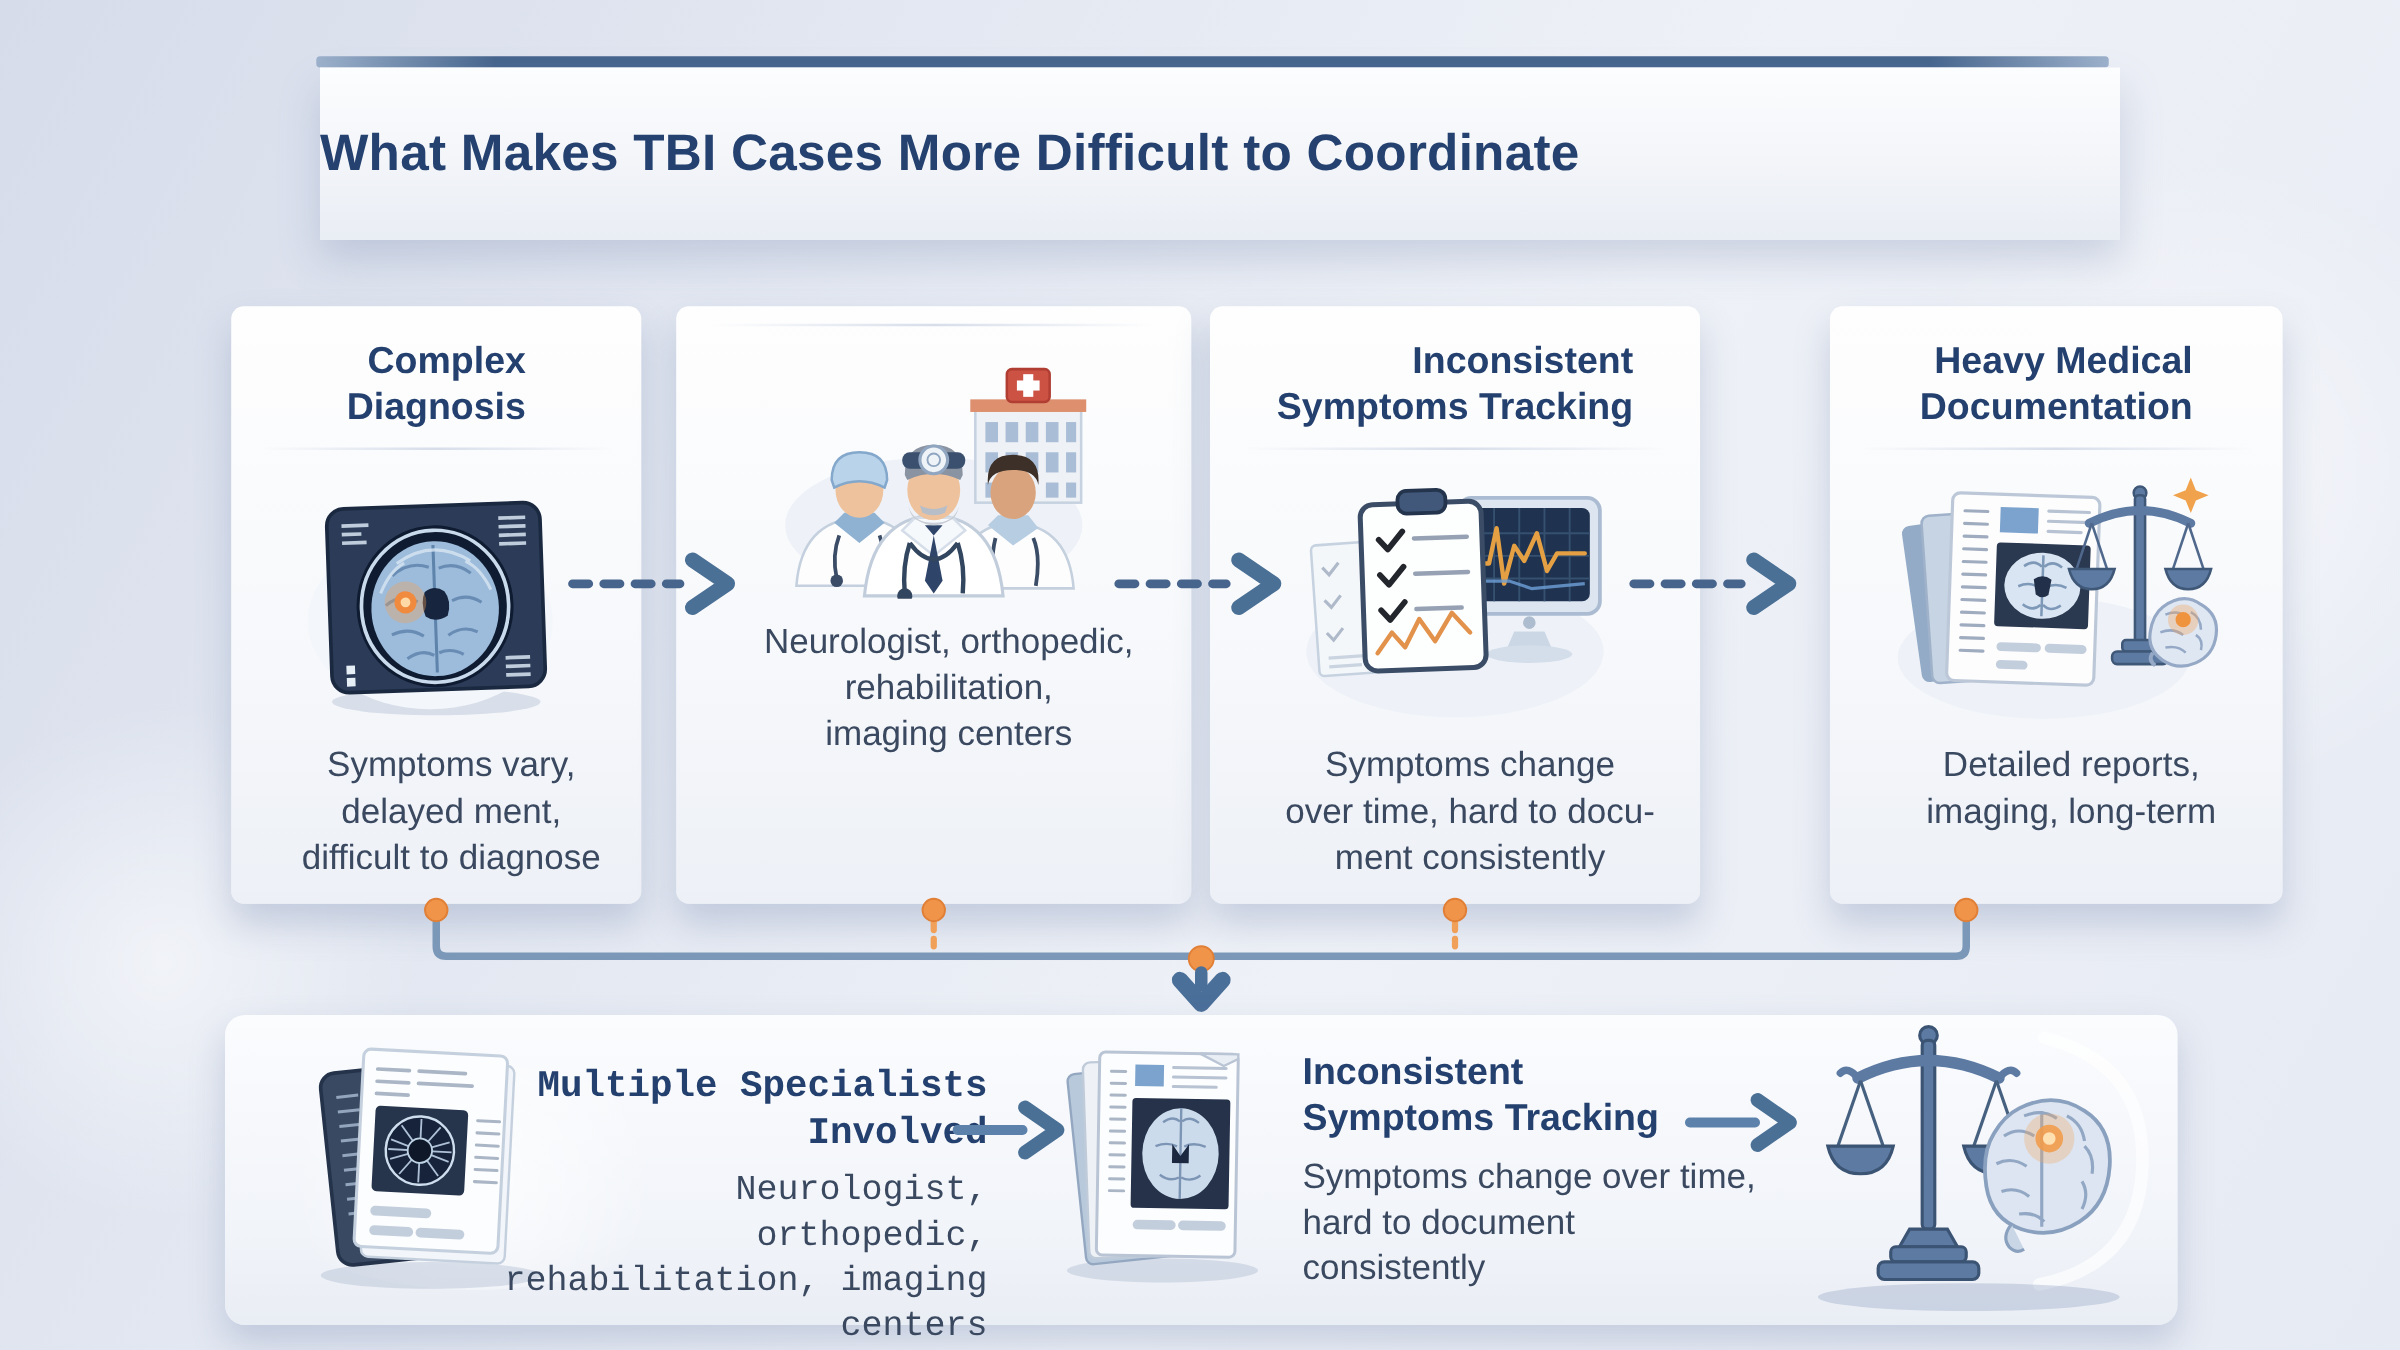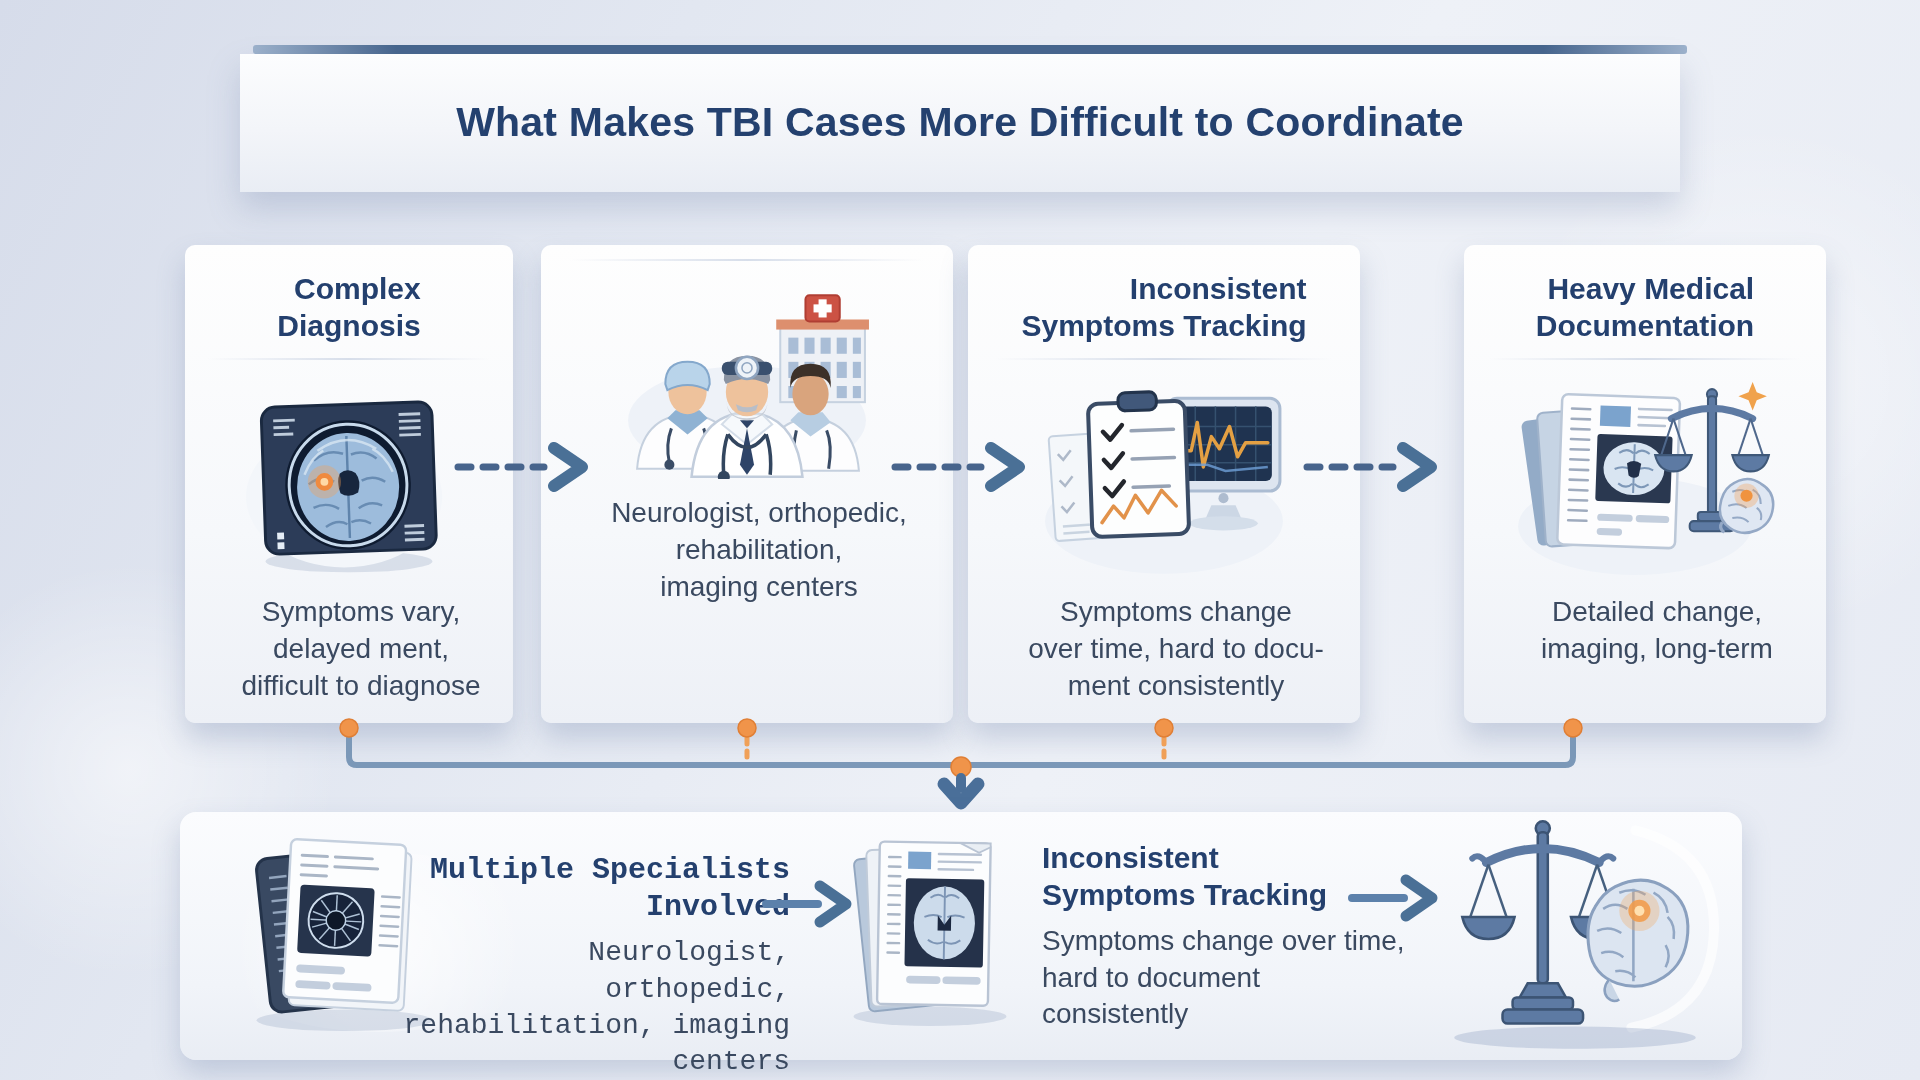--- a/index.html
+++ b/index.html
@@ -5,24 +5,24 @@
   html,body{margin:0;padding:0;background:#d9dfeb;}
   .stage{position:relative;width:1920px;height:1080px;overflow:hidden;
     background:linear-gradient(118deg,#d6dcea 0%,#e2e7f1 28%,#eef1f7 58%,#e6eaf3 100%);
     font-family:"Liberation Sans",sans-serif;}
   .blob{position:absolute;border-radius:50%;pointer-events:none;}
   .blob.b1{left:-80px;top:560px;width:420px;height:420px;background:radial-gradient(circle,rgba(255,255,255,.55),rgba(255,255,255,0) 70%);}
   .blob.b2{left:1500px;top:120px;width:520px;height:520px;background:radial-gradient(circle,rgba(255,255,255,.5),rgba(255,255,255,0) 70%);}
 
   .title-accent{position:absolute;left:253px;top:45px;width:1434px;height:9px;border-radius:3px;
     background:linear-gradient(90deg,#9db2cc 0%,#46658d 10%,#46658d 90%,#9db2cc 100%);}
-  .title-panel{position:absolute;left:240px;top:54px;width:1440px;height:138px;
+  .title-panel{position:absolute;left:256px;top:54px;width:1440px;height:138px;
     background:linear-gradient(180deg,#fcfdfe 0%,#f3f5f9 55%,#e9edf4 100%);
     box-shadow:0 16px 30px rgba(110,130,170,.28);
-    display:flex;align-items:center;justify-content:center;}
+    display:flex;align-items:center;}
   .title-panel h1{margin:0;font-size:41px;font-weight:bold;color:#24416f;text-align:center;line-height:1.25;letter-spacing:.2px;}
   .t1{display:block;}
   .t2-row{display:flex;align-items:center;justify-content:center;gap:28px;}
   .rule{width:120px;height:2px;background:#93a9c6;}
 
   .card{position:absolute;top:245px;height:478px;border-radius:10px;
     background:linear-gradient(180deg,#fefefe 0%,#f6f8fb 60%,#edf0f6 100%);
     box-shadow:0 16px 28px rgba(110,130,170,.30);
     display:flex;flex-direction:column;align-items:center;}
   .card1{left:185px;width:328px;}
@@ -312,21 +312,21 @@
           <path d="M18,8 q16,-12 30,-2 q14,8 12,24 q-2,16 -16,22 q-14,6 -26,-2 q-12,-8 -10,-22 q2,-14 10,-20 Z" fill="#dfe7f3" stroke="#95a9c6" stroke-width="2.5"></path>
           <path d="M20,14 q10,-4 16,2 M16,28 q10,-4 18,2 M20,40 q10,-2 16,4 M40,12 q8,4 8,14 M44,30 q6,4 4,12" stroke="#95a9c6" stroke-width="2" fill="none"></path>
           <path d="M10,44 q-4,6 2,10" stroke="#95a9c6" stroke-width="3" fill="none"></path>
           <circle cx="34" cy="18" r="12" fill="#f5a458" opacity="0.35"></circle>
           <circle cx="34" cy="18" r="6" fill="#f0933f"></circle>
         </g>
         <path d="M236,2 l4,10 l10,4 l-10,4 l-4,10 l-4,-10 l-10,-4 l10,-4 Z" fill="#f0a24c"></path>
       </svg>
     </div>
     <p class="card-desc">
-      <span>Detailed change,</span>
+      <span>Detailed reports,</span>
       <span>imaging, long-term</span>
     </p>
   </section>
 
   <svg id="arrow-1" class="flow-arrow" viewBox="0 0 150 52">
     <line x1="6" y1="26" x2="92" y2="26" stroke="#47648c" stroke-width="7" stroke-dasharray="13 12" stroke-linecap="round"></line>
     <polyline points="102,7 130,26 102,45" fill="none" stroke="#4a7096" stroke-width="12" stroke-linecap="round" stroke-linejoin="round"></polyline>
   </svg>
   <svg id="arrow-2" class="flow-arrow" viewBox="0 0 150 52">
     <line x1="6" y1="26" x2="92" y2="26" stroke="#47648c" stroke-width="7" stroke-dasharray="13 12" stroke-linecap="round"></line>

